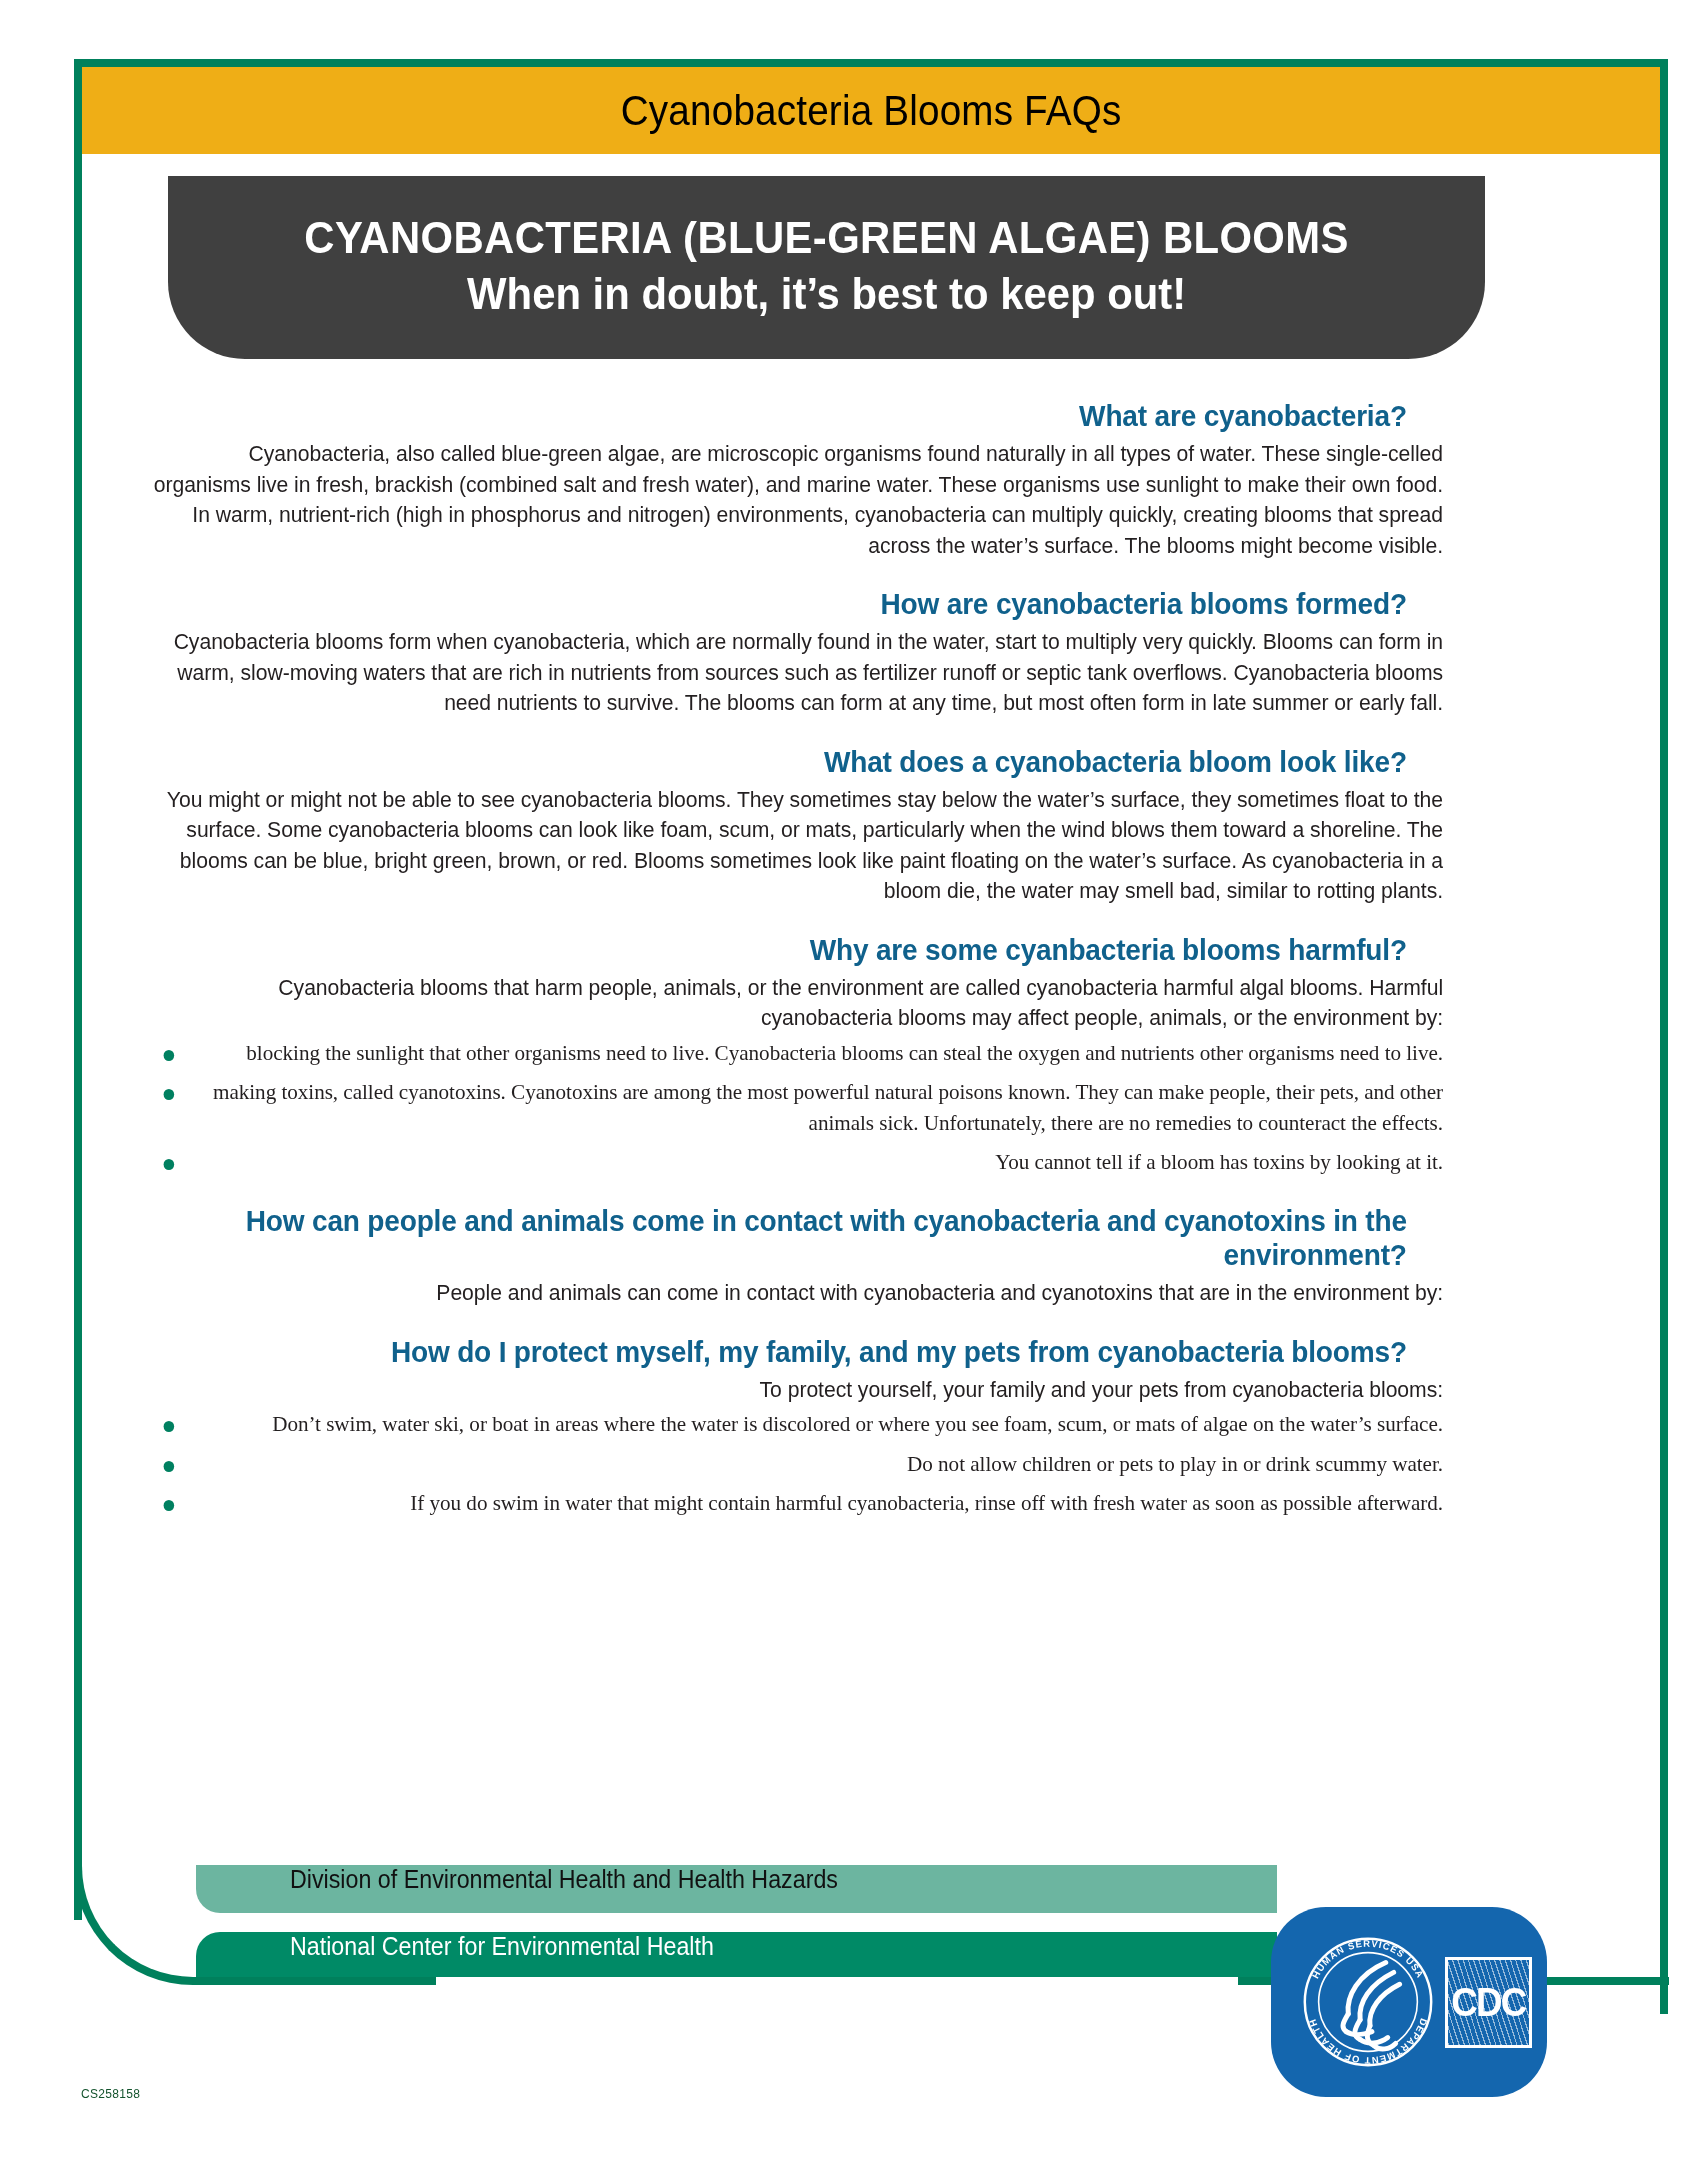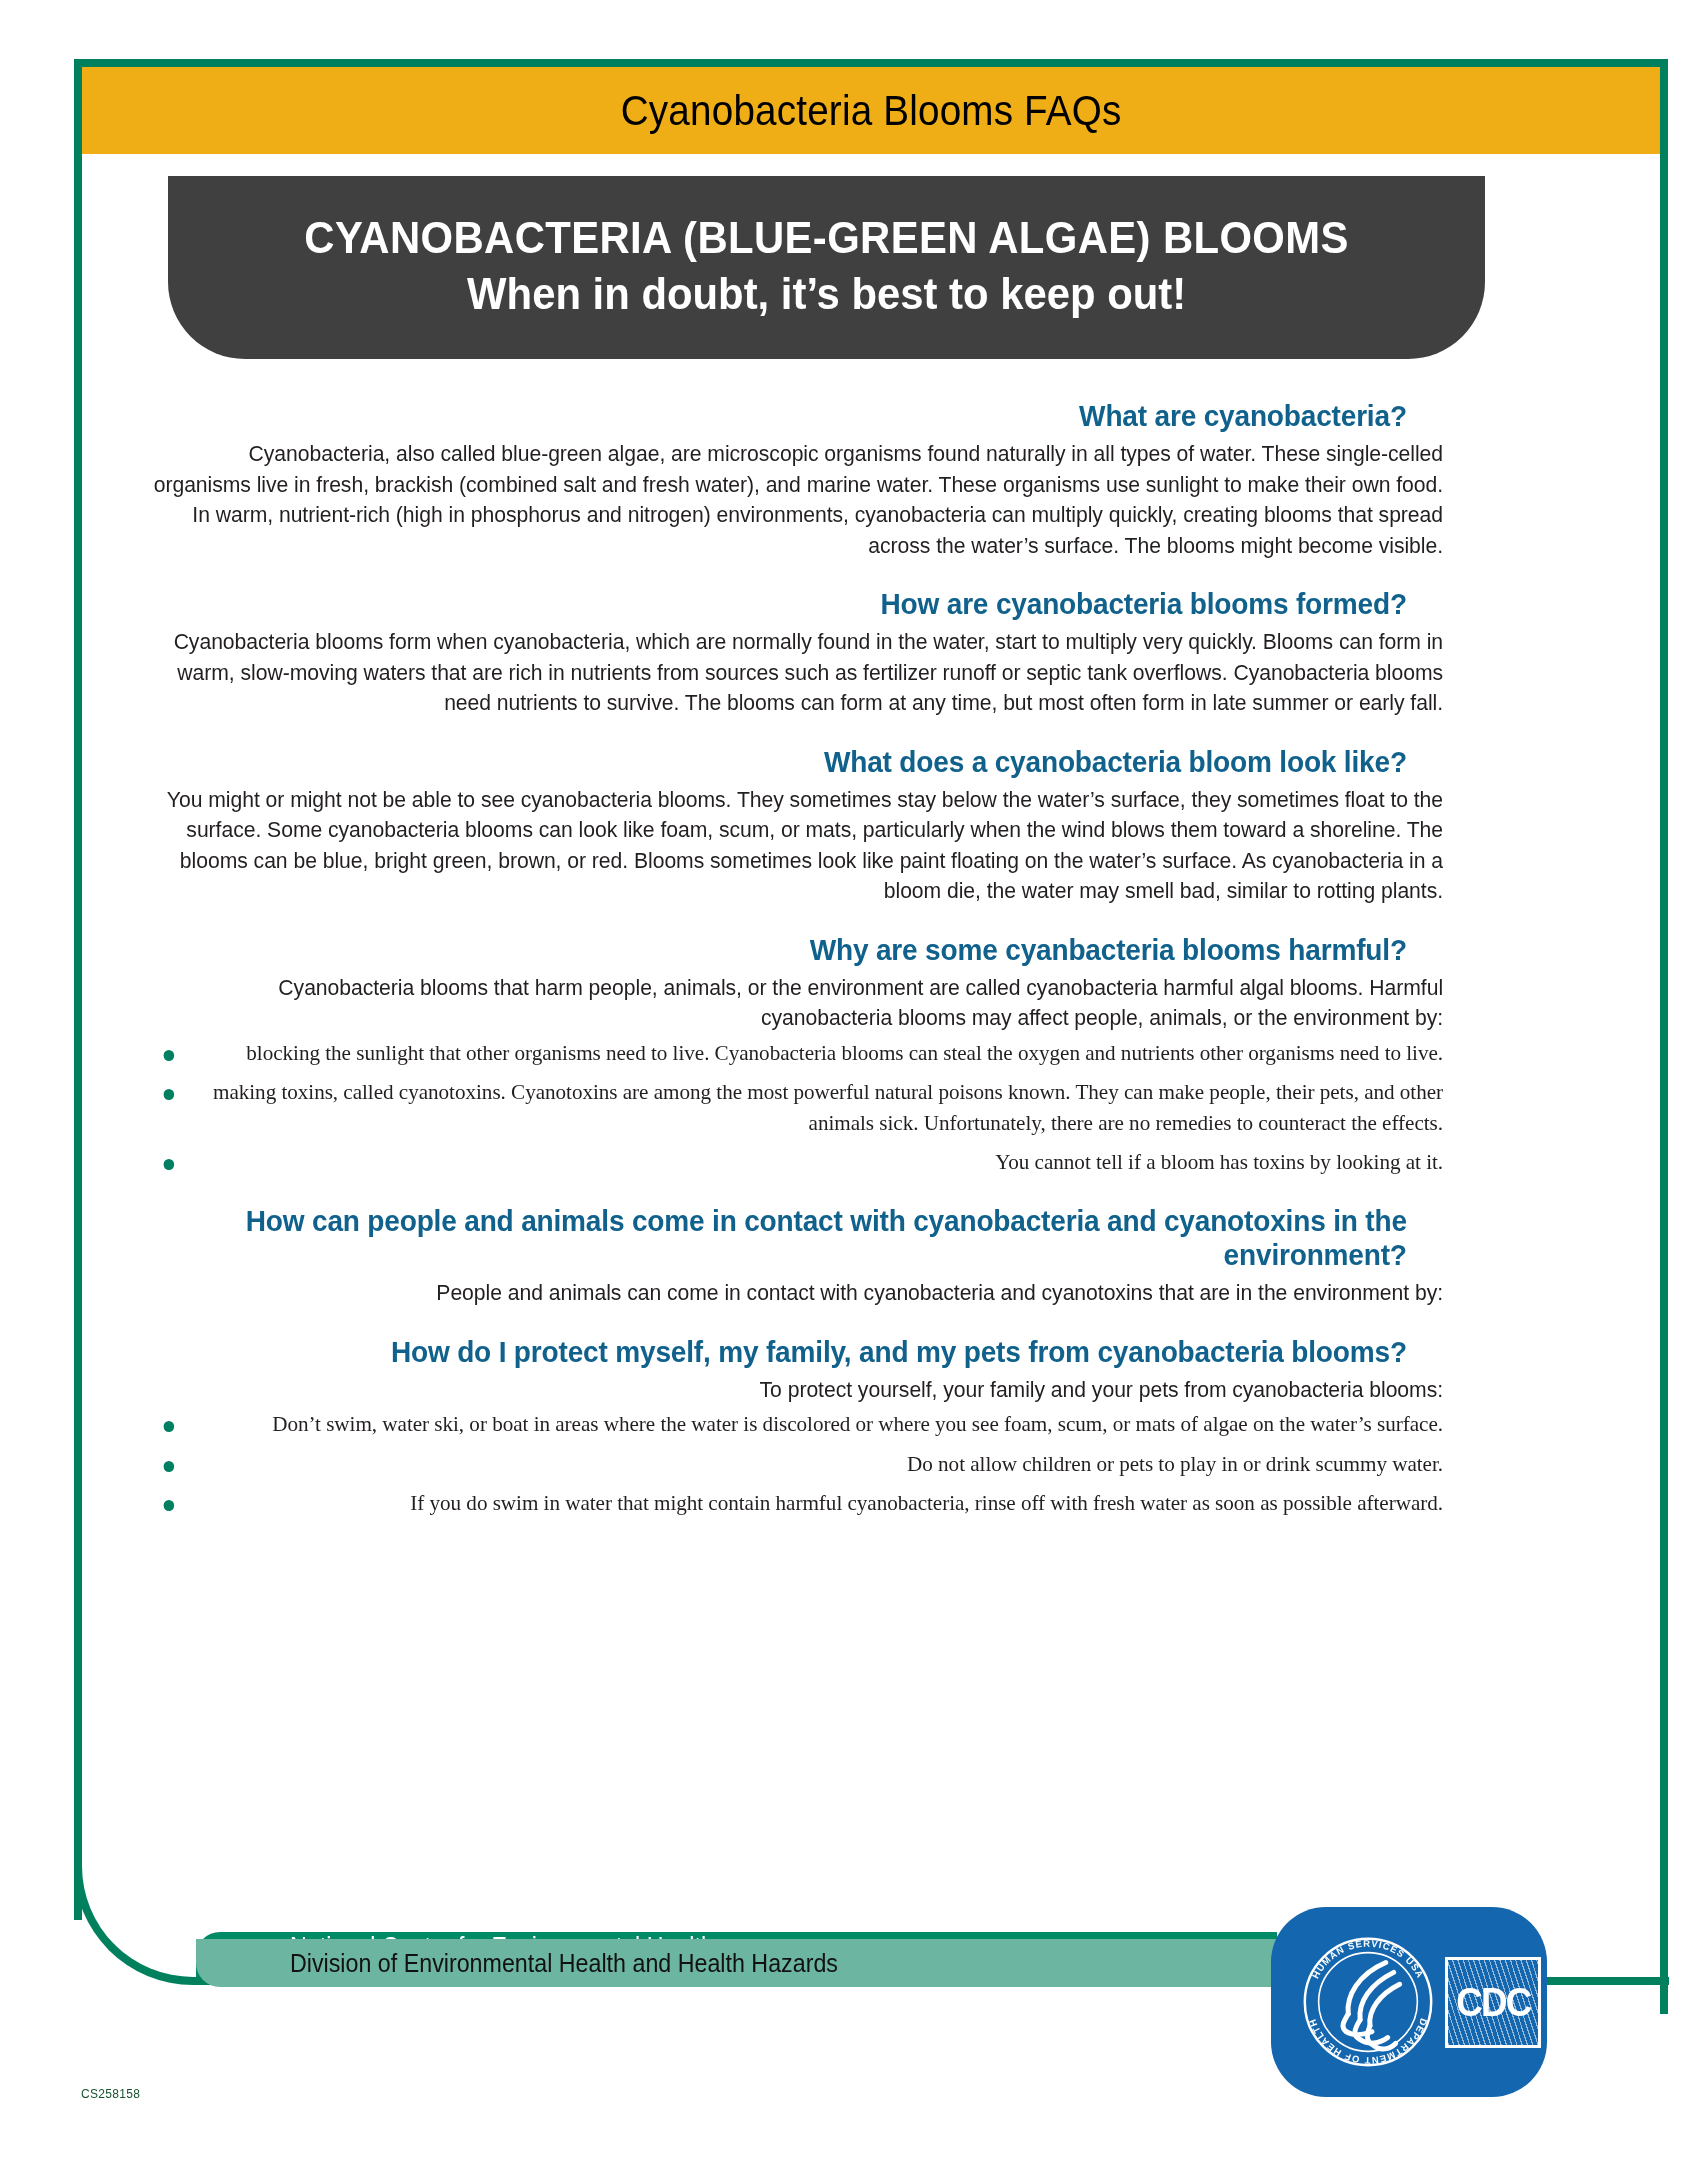--- a/index.html
+++ b/index.html
@@ -167,26 +167,25 @@
   .footer-band-top span {
     margin-left:94px;
     color:#ffffff;
     font-size:25px;
     transform: scaleX(0.93);
     transform-origin:left center;
     white-space:nowrap;
   }
   .footer-band-bottom {
     position:absolute;
-    left:196px; top:1939px;
+    left:196px; top:1865px;
     width:1081px; height:48px;
     background:#6cb5a0;
     border-bottom-left-radius:24px;
     display:flex;
-    align-items:center;
   }
   .footer-band-bottom span {
     margin-left:94px;
     color:#111111;
     font-size:25px;
     transform: scaleX(0.93);
     transform-origin:left center;
     white-space:nowrap;
   }
 
@@ -199,21 +198,21 @@
     border-radius:55px;
   }
   .hhs-seal {
     position:absolute;
     left:18px; top:16px;
     width:158px; height:158px;
   }
   .cdc-wordmark {
     position:absolute;
     left:174px; top:50px;
-    width:96px; height:91px;
+    width:87px; height:91px;
     border:3px solid #ffffff;
     box-sizing:border-box;
     overflow:hidden;
     display:flex;
     align-items:center;
     justify-content:center;
   }
   .cdc-wordmark-text {
     color:#ffffff;
     font-family:"Liberation Sans", sans-serif;

